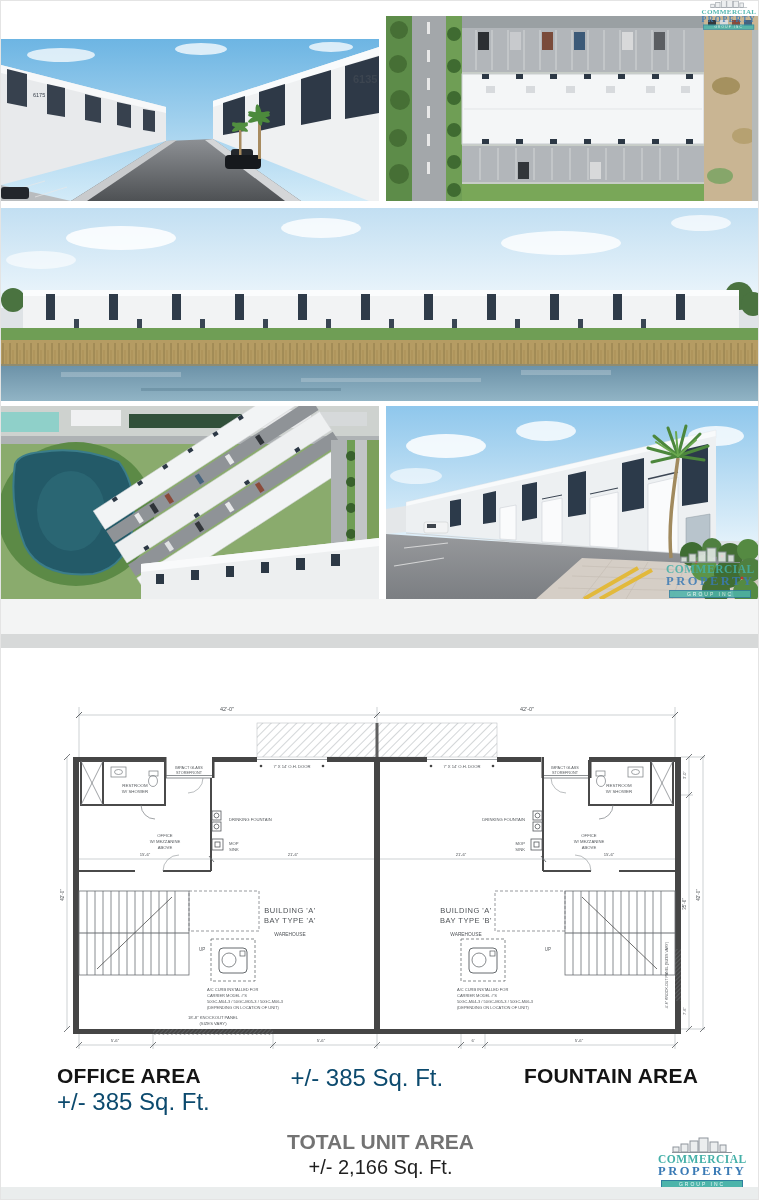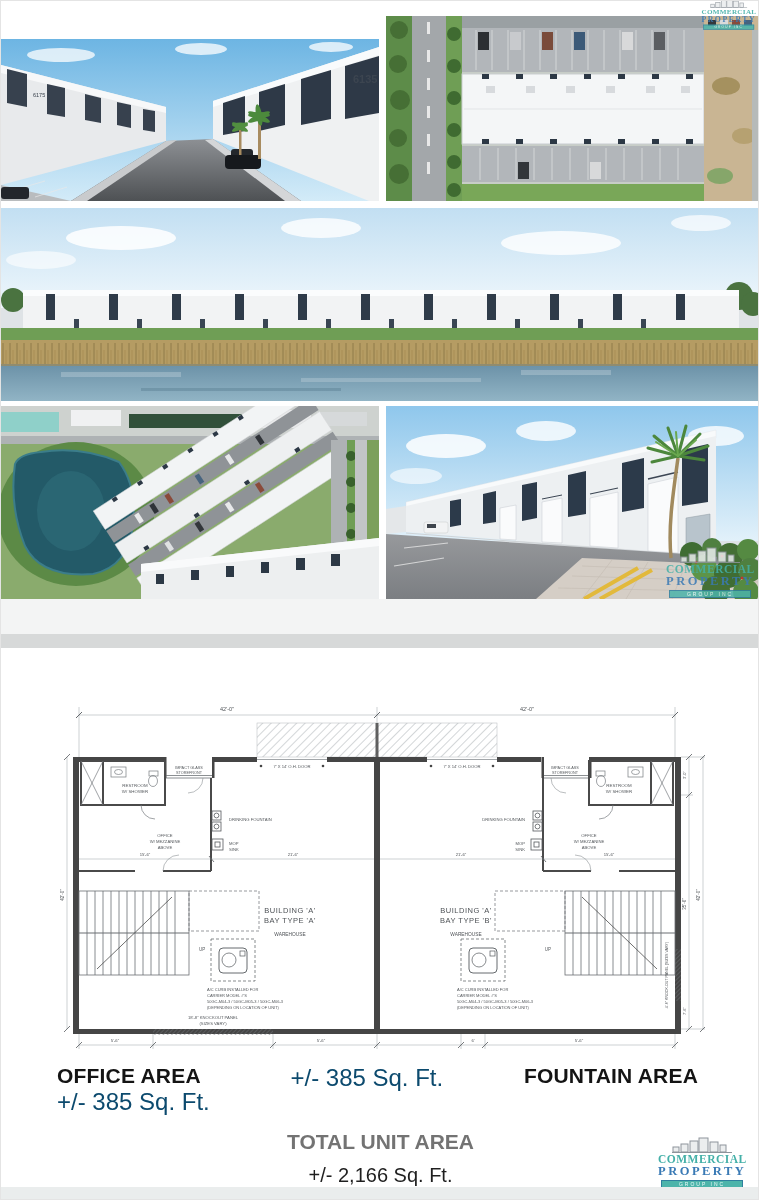--- a/index.html
+++ b/index.html
@@ -32,21 +32,21 @@
   .plan{position:absolute;left:56px;top:698px;width:648px;height:364px}
   .plan svg{display:block;width:100%;height:100%}
 
   
   .areas{position:absolute;left:0;top:1063px;width:759px;display:flex;justify-content:space-between;
     padding:0 62px 0 56px}
   .area h3{font-size:21px;color:#141414;letter-spacing:.2px;font-weight:bold}
   .area p{font-size:24px;color:#0c4a6e;margin-top:0}
   .total{position:absolute;left:0;top:1129px;width:759px;text-align:center}
   .total h3{font-size:21px;color:#737373;font-weight:bold}
-  .total p{font-size:20px;color:#1f1f1f;margin-top:10px}
+  .total p{font-size:20px;color:#1f1f1f;margin-top:2px}
 
   
   .cp-logo{width:88px;text-align:center}
   .cp-logo svg{width:60px;height:16px;display:block;margin:0 auto}
   .cp-line1{font-family:"Liberation Serif",serif;font-weight:bold;font-size:11.5px;color:#44b0a8;letter-spacing:.5px;line-height:1.08}
   .cp-line2{font-family:"Liberation Serif",serif;font-weight:bold;font-size:12.5px;color:#3a7ab5;letter-spacing:2.5px;line-height:1.05}
   .cp-bar{margin:1px 3px 0;background:#4cb4aa;border:1px solid #2f7f9e;color:#eafaf8;font-size:5px;letter-spacing:2px;line-height:6px;height:8px;overflow:hidden}
   #logo-top{position:absolute;top:-3px;right:2px;transform:scale(.62);transform-origin:top right;opacity:.9}
   #logo-mid{position:absolute;top:546px;right:4px;opacity:.85}
   #logo-bottom{position:absolute;top:1136px;right:12px}

